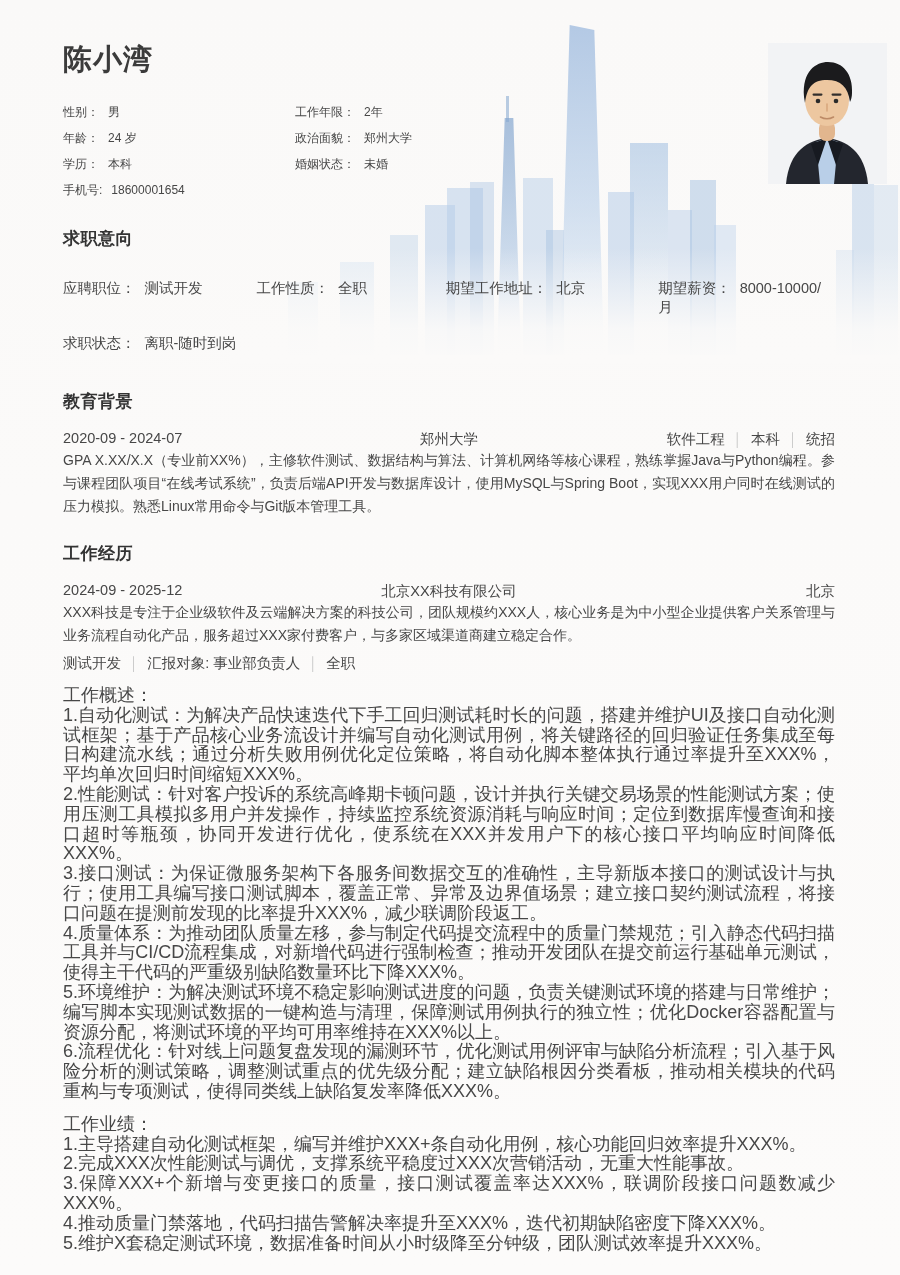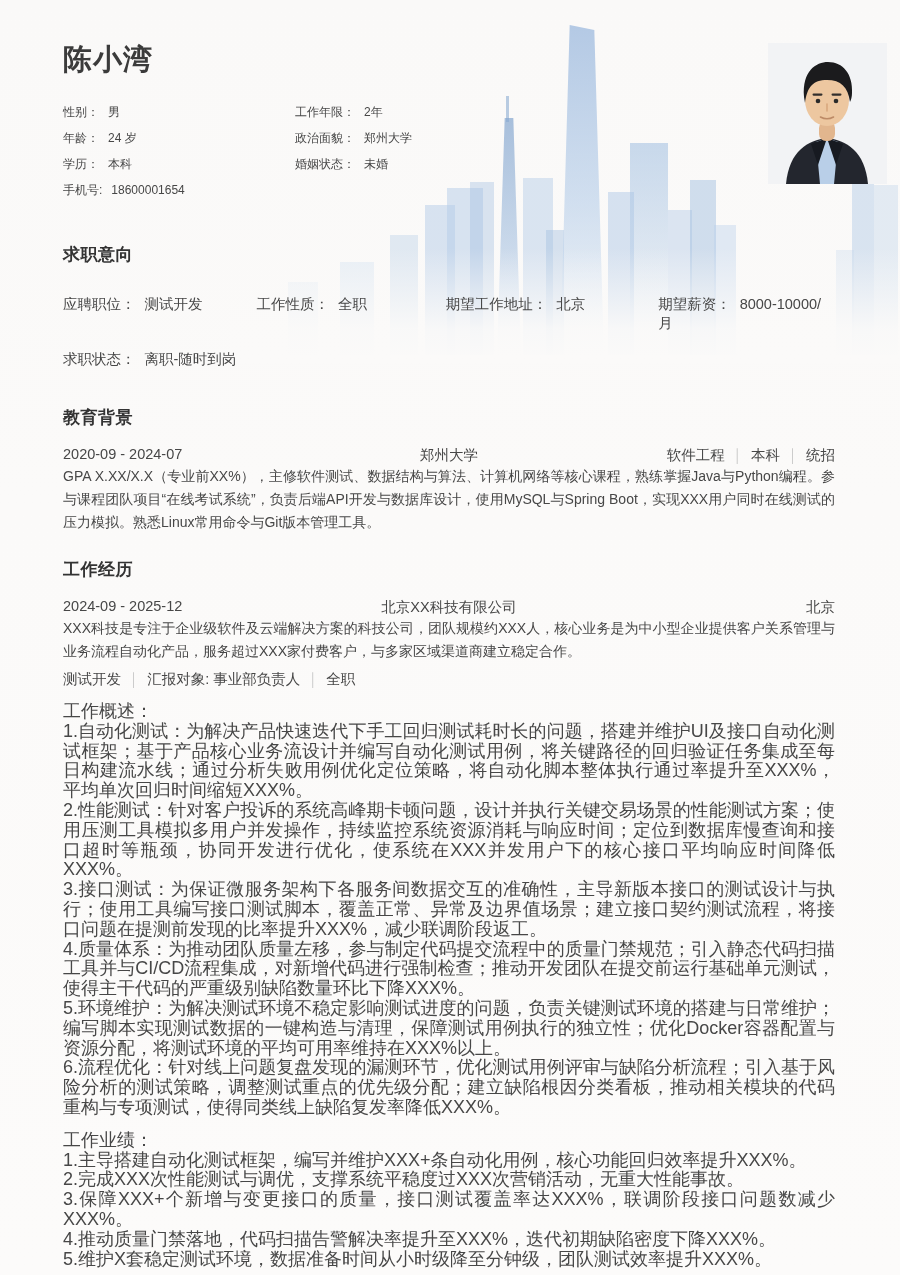--- a/index.html
+++ b/index.html
@@ -63,21 +63,21 @@
     position: absolute; top: 43px; right: 13px;
     width: 119px; height: 141px; overflow: hidden;
     background: #f2f3f5;
   }
   .section-title {
     font-size: 17px;
     font-weight: bold;
     color: #333333;
     letter-spacing: .5px;
   }
-  .t-intent { margin-top: 40px; }
+  .t-intent { margin-top: 24px; }
   .t-edu    { margin-top: 37px; }
   .t-work   { margin-top: 24px; }
   .t-proj   { margin-top: 35px; }
   .intent-row1 { display: flex; margin-top: 29px; font-size: 14.5px; }
   .intent-row1 .f1 { width: 190px; }
   .intent-row1 .f2 { width: 194px; }
   .intent-row1 .f3 { width: 213px; }
   .intent-row2 { margin-top: 17px; font-size: 14.5px; }
   .kv .lbl { margin-right: 9px; }
   .meta-row {

